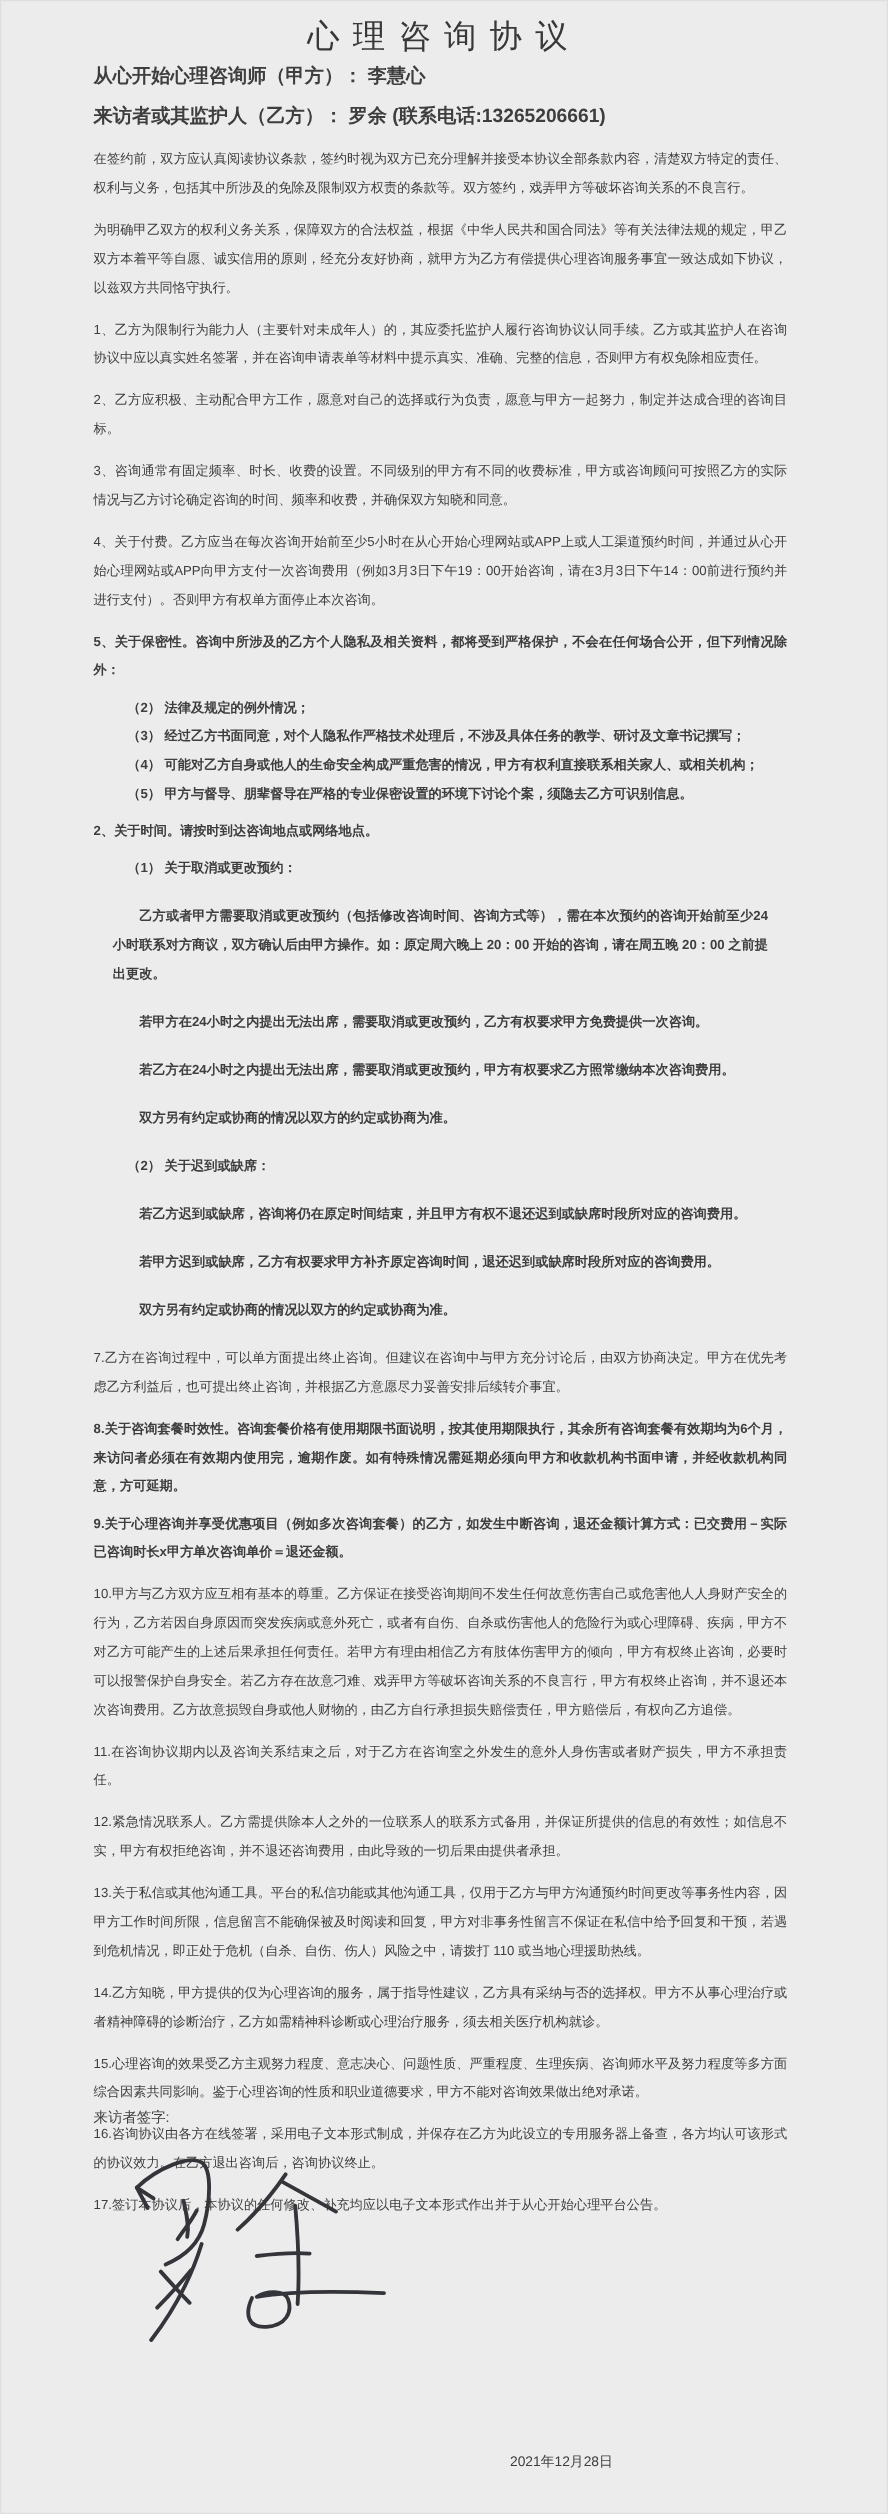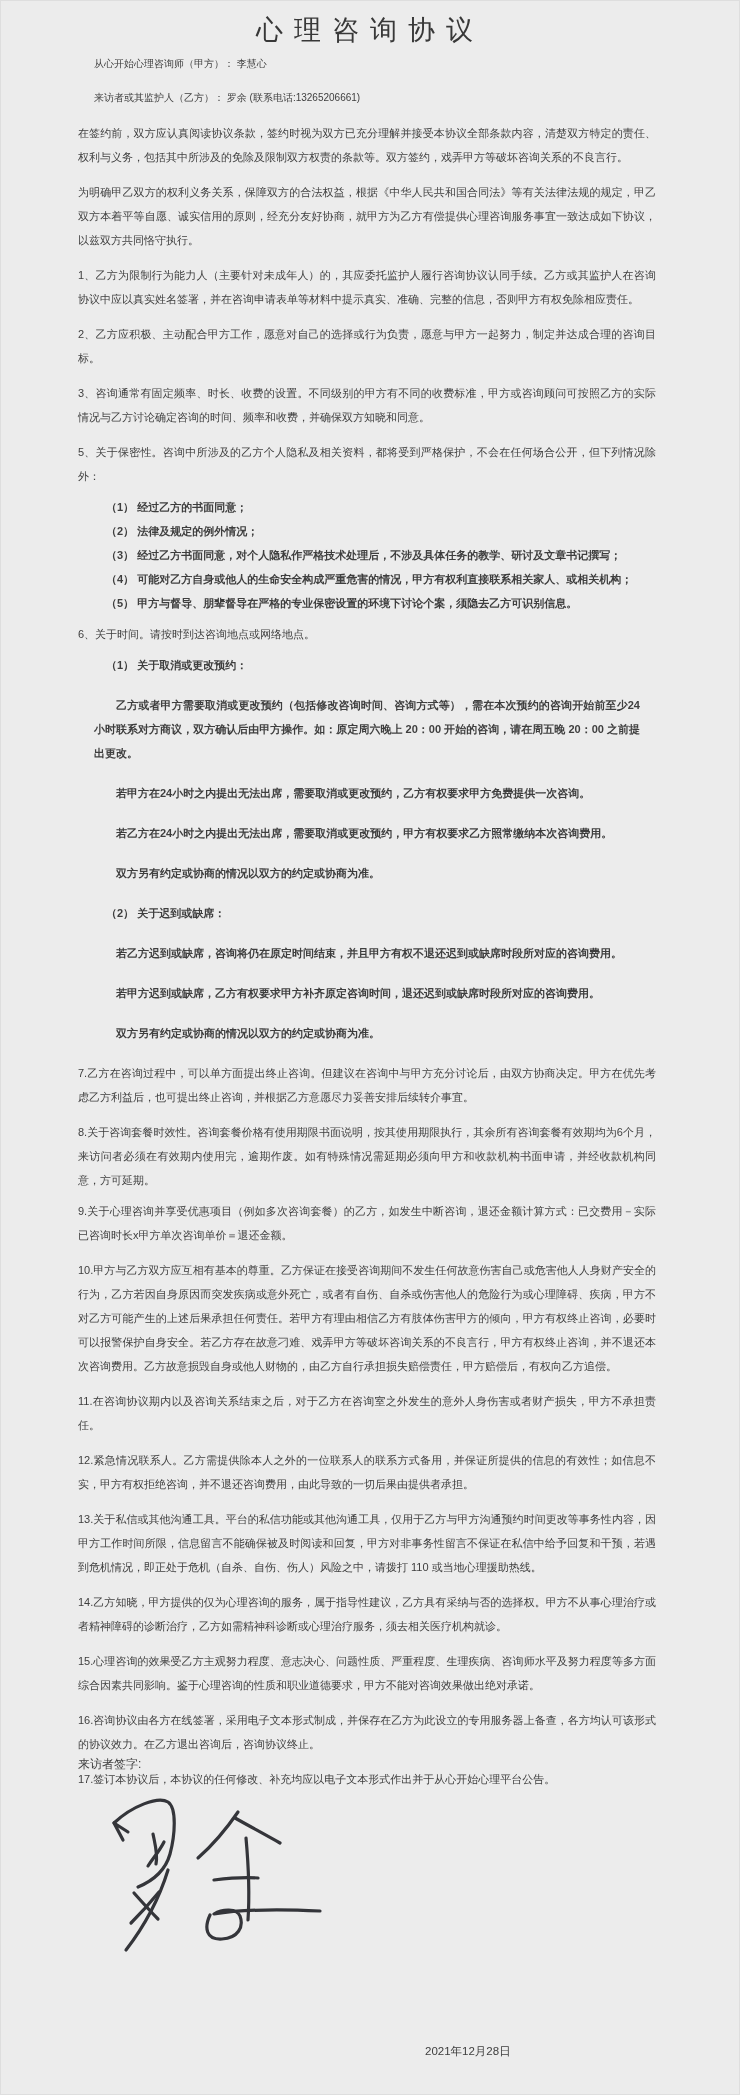--- a/index.html
+++ b/index.html
@@ -24,23 +24,23 @@
   }
   .content{
     position:absolute;
     left:78px;top:52px;
     width:578px;
     font-size:11px;
     line-height:24px;
     text-align:justify;
     text-justify:inter-ideograph;
   }
-  .hdr{font-weight:normal;font-size:10px;margin:0 16px 10px;line-height:24px;text-align:left;}
+  .hdr{font-weight:bold;font-size:16px;margin:0 0 10px;line-height:24px;text-align:left;}
   .content p.p  {margin:11px 0;}
-  .content p.pb {margin:7px 0;font-weight:normal;}
+  .content p.pb {margin:7px 0;font-weight:bold;}
   .content p.ib {margin:0;padding-left:28px;font-weight:bold;text-align:left;}
   .content p.sb {margin:16px;text-indent:22px;font-weight:bold;}
   .sig-label{position:absolute;left:78px;top:1756px;font-size:12px;color:#3e3e3e;}
   .sig-svg{position:absolute;left:98px;top:1790px;}
   .sig-svg path{fill:none;stroke-linecap:round;stroke-linejoin:round;}
   .date{position:absolute;left:425px;top:2044px;font-size:11.5px;color:#3e3e3e;}
 </style>
 </head>
 <body>
 
@@ -50,27 +50,27 @@
 
   <div class="content">
     <p class="hdr">从心开始心理咨询师（甲方）： 李慧心</p>
     <p class="hdr">来访者或其监护人（乙方）： 罗余 (联系电话:13265206661)</p>
     <div id="paragraphs">
         <p class="p">在签约前，双方应认真阅读协议条款，签约时视为双方已充分理解并接受本协议全部条款内容，清楚双方特定的责任、权利与义务，包括其中所涉及的免除及限制双方权责的条款等。双方签约，戏弄甲方等破坏咨询关系的不良言行。</p>
         <p class="p">为明确甲乙双方的权利义务关系，保障双方的合法权益，根据《中华人民共和国合同法》等有关法律法规的规定，甲乙双方本着平等自愿、诚实信用的原则，经充分友好协商，就甲方为乙方有偿提供心理咨询服务事宜一致达成如下协议，以兹双方共同恪守执行。</p>
         <p class="p">1、乙方为限制行为能力人（主要针对未成年人）的，其应委托监护人履行咨询协议认同手续。乙方或其监护人在咨询协议中应以真实姓名签署，并在咨询申请表单等材料中提示真实、准确、完整的信息，否则甲方有权免除相应责任。</p>
         <p class="p">2、乙方应积极、主动配合甲方工作，愿意对自己的选择或行为负责，愿意与甲方一起努力，制定并达成合理的咨询目标。</p>
         <p class="p">3、咨询通常有固定频率、时长、收费的设置。不同级别的甲方有不同的收费标准，甲方或咨询顾问可按照乙方的实际情况与乙方讨论确定咨询的时间、频率和收费，并确保双方知晓和同意。</p>
+        <p class="p">4、关于付费。乙方应当在每次咨询开始前至少5小时在从心开始心理网站或APP上或人工渠道预约时间，并通过从心开始心理网站或APP向甲方支付一次咨询费用（例如3月3日下午19：00开始咨询，请在3月3日下午14：00前进行预约并进行支付）。否则甲方有权单方面停止本次咨询。</p>
         <p class="pb">5、关于保密性。咨询中所涉及的乙方个人隐私及相关资料，都将受到严格保护，不会在任何场合公开，但下列情况除外：</p>
-        <p class="ib">（1） 经过乙方的书面同意；</p>
         <p class="ib">（2） 法律及规定的例外情况；</p>
         <p class="ib">（3） 经过乙方书面同意，对个人隐私作严格技术处理后，不涉及具体任务的教学、研讨及文章书记撰写；</p>
         <p class="ib">（4） 可能对乙方自身或他人的生命安全构成严重危害的情况，甲方有权利直接联系相关家人、或相关机构；</p>
         <p class="ib">（5） 甲方与督导、朋辈督导在严格的专业保密设置的环境下讨论个案，须隐去乙方可识别信息。</p>
-        <p class="pb">6、关于时间。请按时到达咨询地点或网络地点。</p>
+        <p class="pb">2、关于时间。请按时到达咨询地点或网络地点。</p>
         <p class="ib">（1） 关于取消或更改预约：</p>
         <p class="sb">乙方或者甲方需要取消或更改预约（包括修改咨询时间、咨询方式等），需在本次预约的咨询开始前至少24小时联系对方商议，双方确认后由甲方操作。如：原定周六晚上 20：00 开始的咨询，请在周五晚 20：00 之前提出更改。</p>
         <p class="sb">若甲方在24小时之内提出无法出席，需要取消或更改预约，乙方有权要求甲方免费提供一次咨询。</p>
         <p class="sb">若乙方在24小时之内提出无法出席，需要取消或更改预约，甲方有权要求乙方照常缴纳本次咨询费用。</p>
         <p class="sb">双方另有约定或协商的情况以双方的约定或协商为准。</p>
         <p class="ib">（2） 关于迟到或缺席：</p>
         <p class="sb">若乙方迟到或缺席，咨询将仍在原定时间结束，并且甲方有权不退还迟到或缺席时段所对应的咨询费用。</p>
         <p class="sb">若甲方迟到或缺席，乙方有权要求甲方补齐原定咨询时间，退还迟到或缺席时段所对应的咨询费用。</p>
         <p class="sb">双方另有约定或协商的情况以双方的约定或协商为准。</p>
         <p class="p">7.乙方在咨询过程中，可以单方面提出终止咨询。但建议在咨询中与甲方充分讨论后，由双方协商决定。甲方在优先考虑乙方利益后，也可提出终止咨询，并根据乙方意愿尽力妥善安排后续转介事宜。</p>

